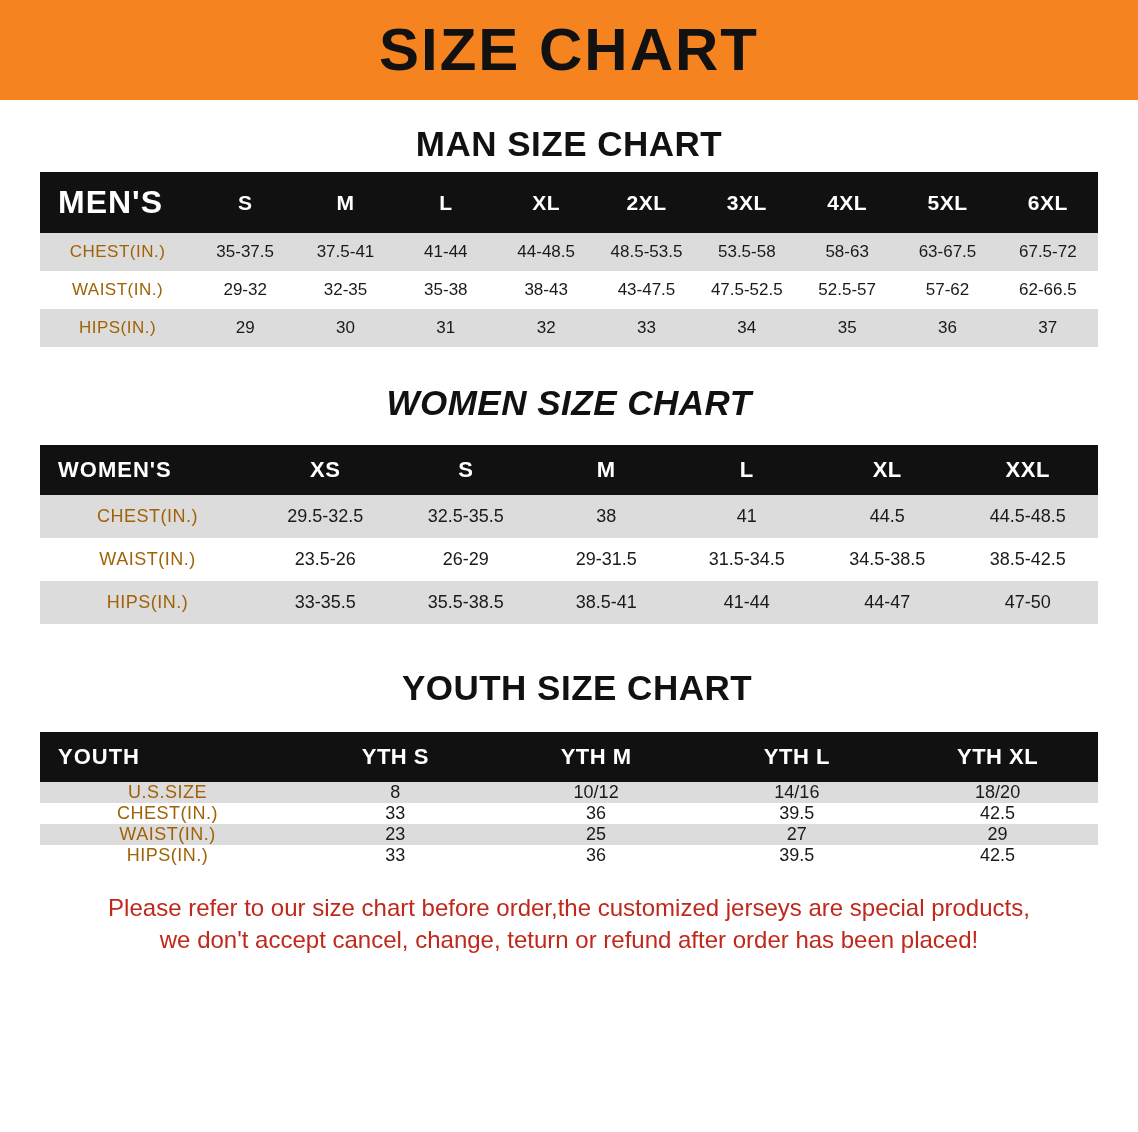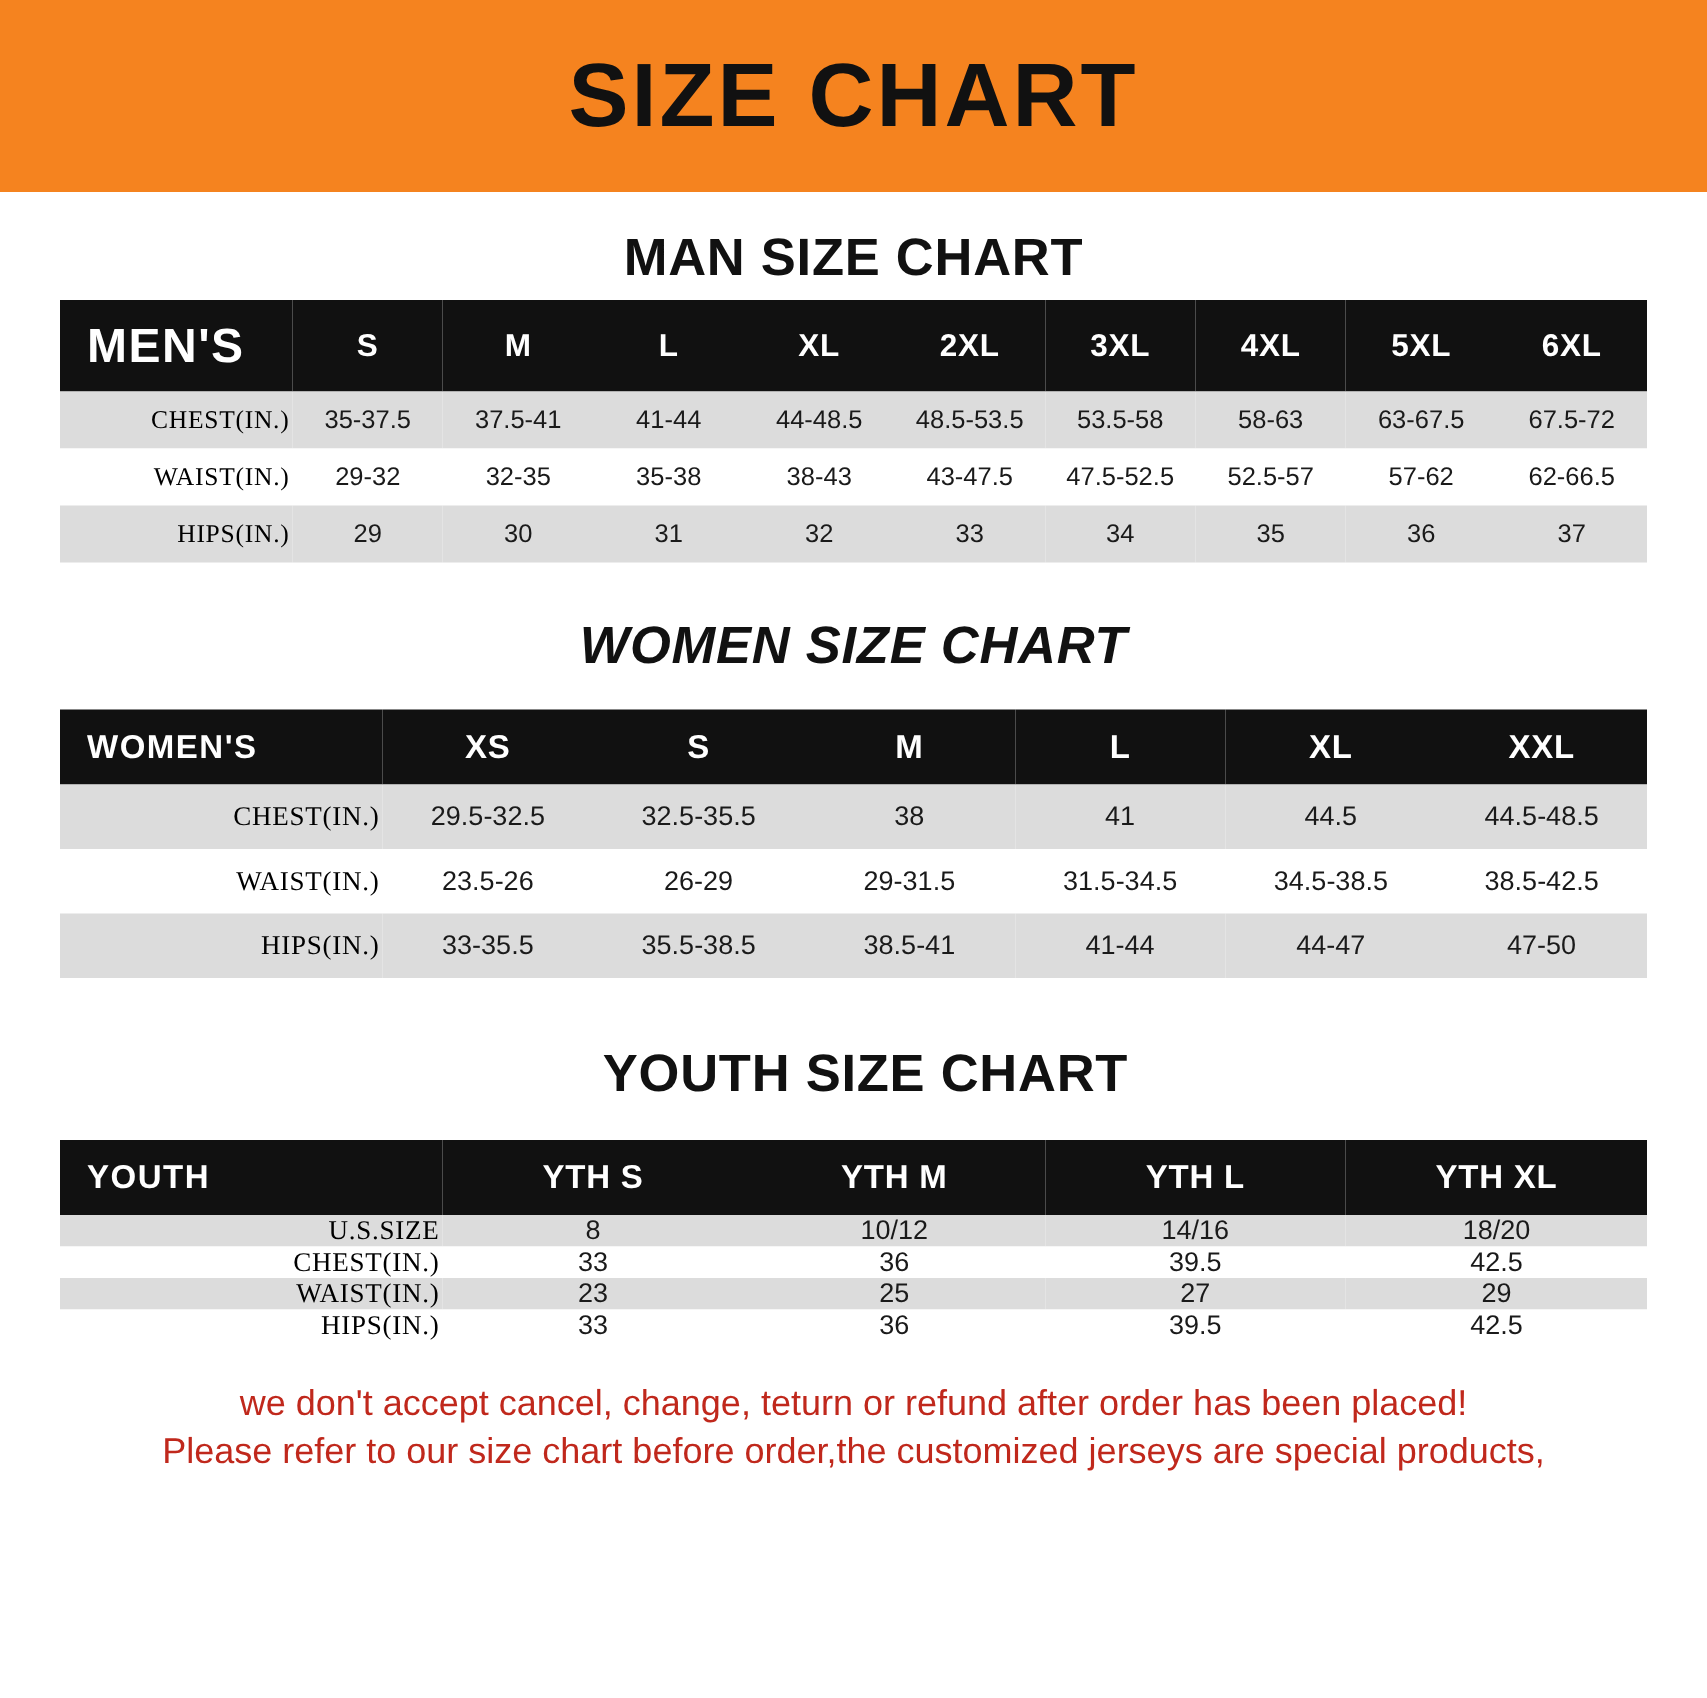--- a/index.html
+++ b/index.html
@@ -11,21 +11,21 @@
   body {
     width: 1138px;
     height: 1132px;
     font-family: "Liberation Sans", sans-serif;
     color: #111111;
     overflow: hidden;
   }
 
   .banner {
     background: #f5831f;
-    height: 128px;
+    height: 100px;
     display: flex;
     align-items: center;
     justify-content: center;
   }
   .banner-title {
     font-family: "Liberation Sans", sans-serif;
     font-weight: bold;
     font-size: 60px;
     letter-spacing: 2px;
     color: #111111;
@@ -68,25 +68,24 @@
   }
 
   tbody td {
     text-align: center;
     font-size: 17px;
     padding: 9px 2px;
     color: #1a1a1a;
     white-space: nowrap;
   }
   tbody td.row-label {
-    text-align: right;
+    text-align: center;
     font-size: 17px;
     letter-spacing: 0.5px;
-    color: #000000;
-    font-family: Liberation Serif, serif;
+    color: #a16207;
   }
   tbody tr.shade td { background: #dcdcdc; }
   tbody tr.plain td { background: #ffffff; }
 
   
   .men-table col.c0 { width: 155px; }
   .women-table col.c0 { width: 215px; }
   .youth-table col.c0 { width: 255px; }
 
   .youth-table thead th { font-size: 22px; margin-left: 40px; }
@@ -281,15 +280,15 @@
         <td>33</td>
         <td>36</td>
         <td>39.5</td>
         <td>42.5</td>
       </tr>
     </tbody>
   </table>
 </div>
 
 <div class="footer-note">
+  <div>Please refer to our size chart before order,the customized jerseys are special products,</div>
   <div>we don't accept cancel, change, teturn or refund after order has been placed!</div>
-  <div>Please refer to our size chart before order,the customized jerseys are special products,</div>
 </div>
 
 </body></html>

